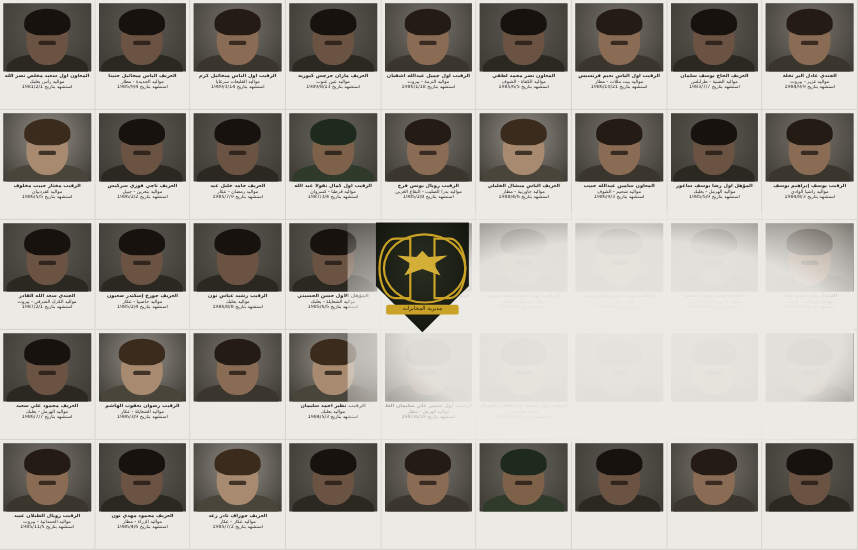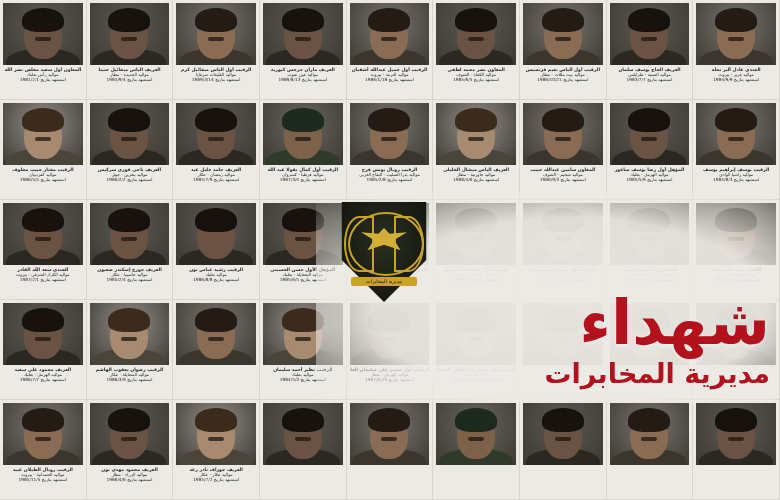--- a/index.html
+++ b/index.html
@@ -815,19 +815,15 @@
       <div class="shieldbg"></div>
       <div class="wreathL"></div>
       <div class="wreathR"></div>
       <div class="ring"></div>
       <div class="eagle"></div>
       <div class="band">
           <div class="bandtxt">مديرية المخابرات</div>
         </div>
     </div>
 
-    <div id="title-ar">
-      <div id="title-main" style="color: rgb(179, 18, 29);">شهداء</div>
-      <div id="title-sub" style="color: rgb(179, 18, 29);">مديرية المخابرات</div>
-    </div>
   </div>
 
 </div>
 
 </body></html>

